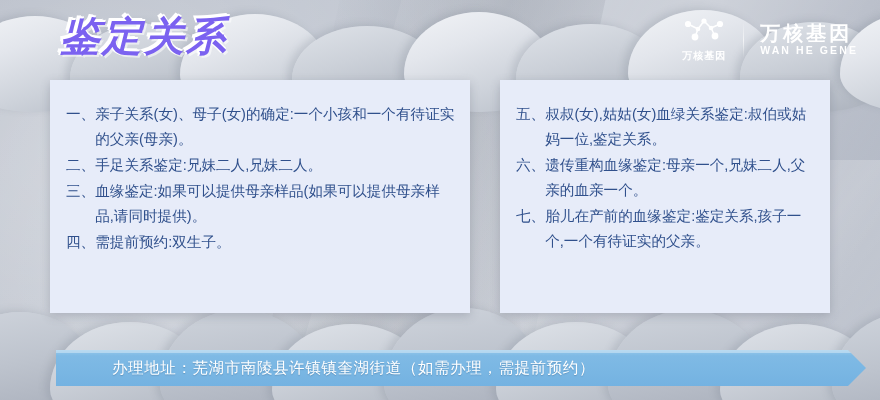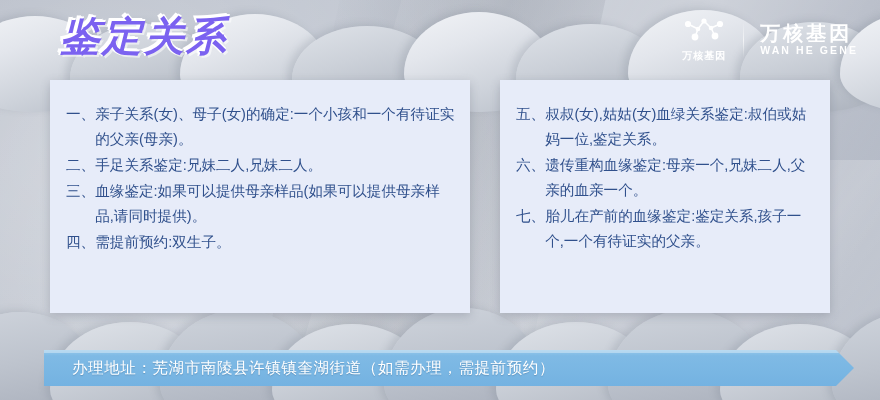--- a/index.html
+++ b/index.html
@@ -122,26 +122,27 @@
     white-space:nowrap;
     letter-spacing:0px;
   }
   ol.items li .txt{
     flex:1 1 auto;
   }
   #panel-right ol.items li{ font-size:14.6px; }
 
   
   #banner{
-    position:absolute; left:44px; top:350px;
+    position:absolute; left:56px; top:350px;
     width:810px; height:36px;
     background:linear-gradient(180deg,#96c8ea 0%,#7fbae5 16%,#79b6e3 62%,#74b2e1 100%);
     clip-path:polygon(0 0, calc(100% - 18px) 0, 100% 50%, calc(100% - 18px) 100%, 0 100%);
     display:flex; align-items:center;
     box-shadow:0 2px 6px rgba(90,100,118,.25);
+    padding-left:28px;
   }
   #banner::before{
     content:""; position:absolute; left:0; top:0; width:100%; height:3px;
     background:rgba(255,255,255,.35);
   }
   #banner-text{
     position:relative;
     margin-left:28px;
     color:#ffffff;
     font-size:15.5px;

